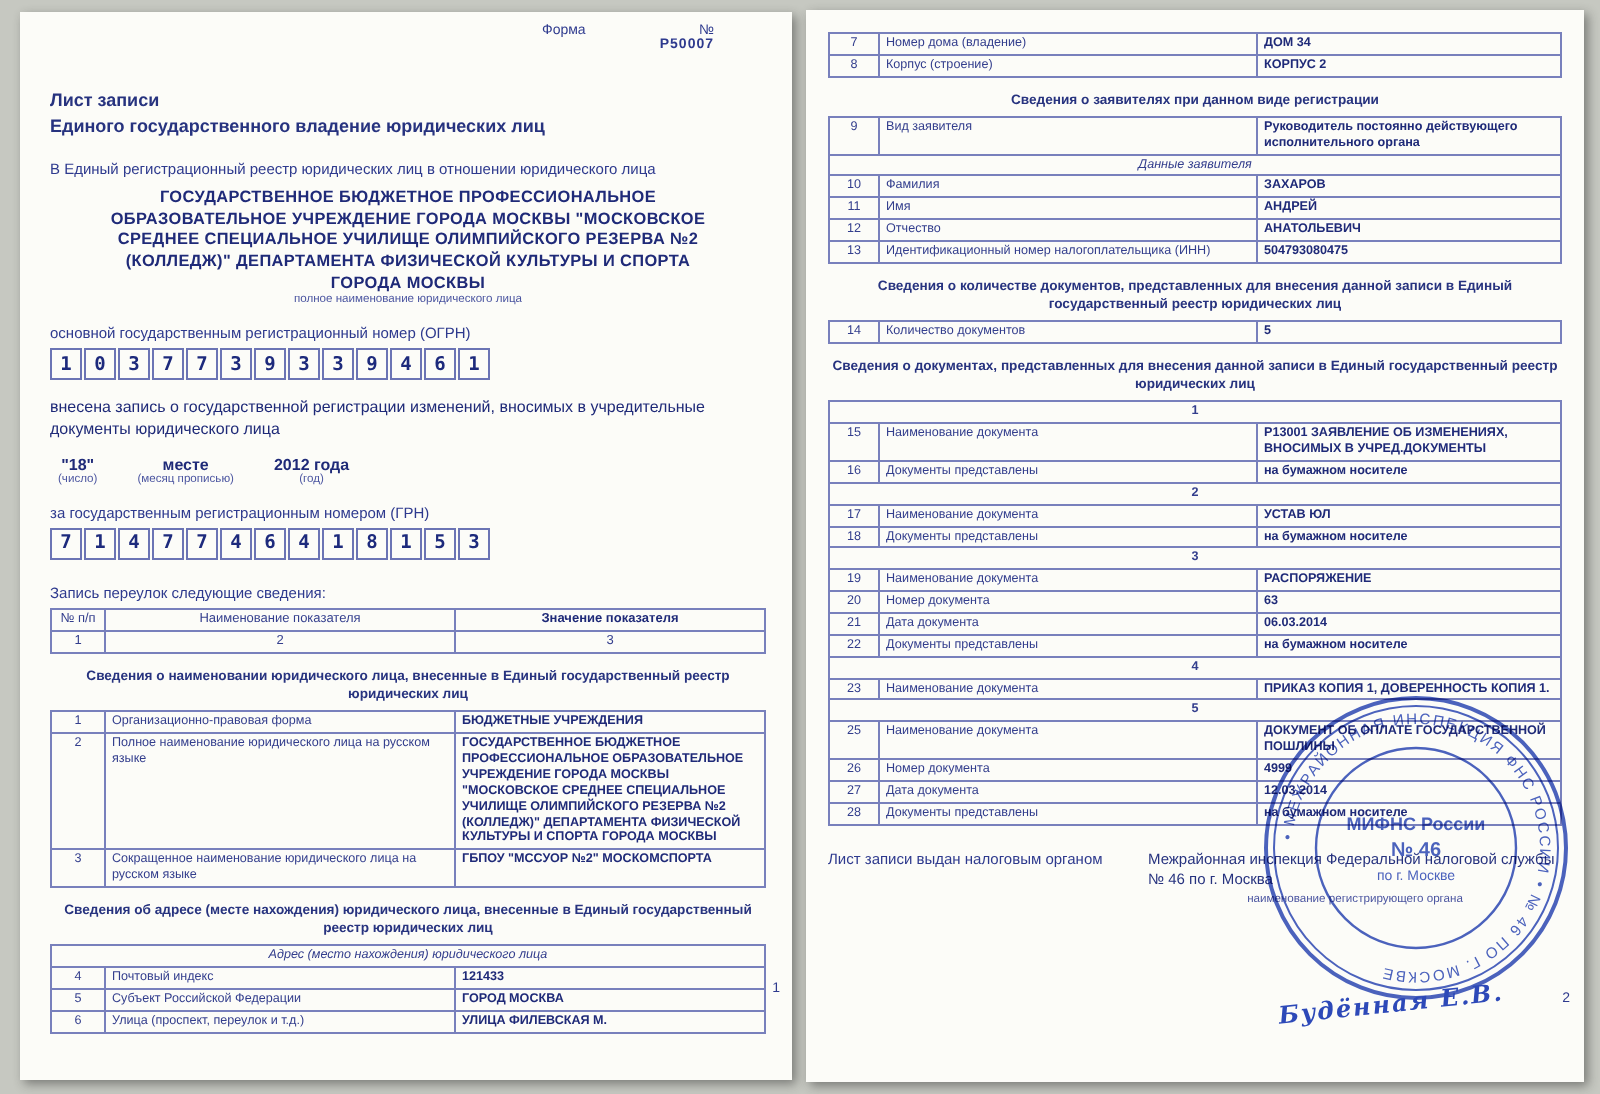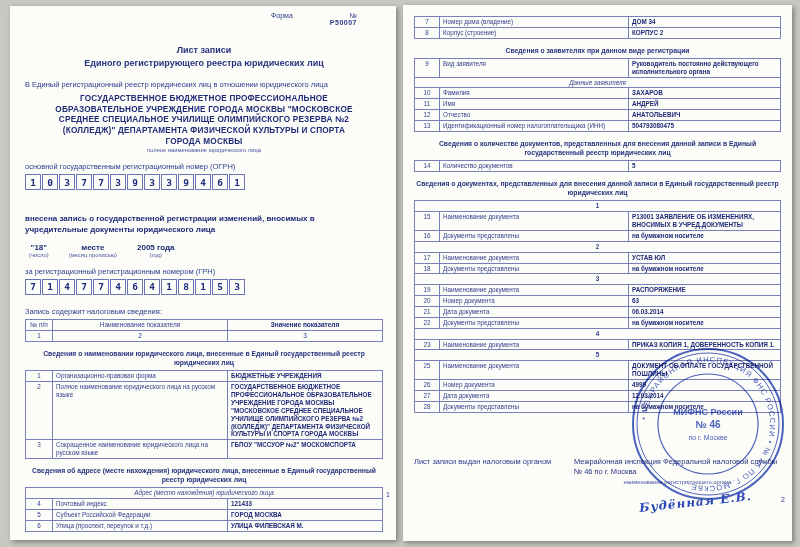--- a/index.html
+++ b/index.html
@@ -6,31 +6,31 @@
   body{width:800px;height:547px;background:#c6c8c1;position:relative;overflow:hidden;
        font-family:"Liberation Sans","DejaVu Sans",sans-serif;color:#2e3a8e}
   .page{position:absolute;background:#fcfcf8;box-shadow:2px 2px 5px rgba(30,30,30,.45)}
   #page1{left:10px;top:6px;width:386px;height:534px;padding:6px 13px 6px 15px;box-sizing:border-box}
   #page2{left:403px;top:5px;width:389px;height:536px;padding:8px 11px;box-sizing:border-box}
 
   .form-block{width:86px;margin-left:auto;margin-right:26px;font-size:7px}
   .form-row1{display:flex;justify-content:space-between}
   .form-row2{text-align:right;font-weight:bold;letter-spacing:.5px}
 
-  .doc-title{text-align:center;font-weight:bold;font-size:9px;margin-top:18px;color:#27337f;line-height:1.4}
+  .doc-title{text-align:left;font-weight:bold;font-size:9px;margin-top:18px;color:#27337f;line-height:1.4}
   .intro{font-size:7.5px;margin:11px 0 0 0;line-height:1.3;width:95%}
   .org-name{margin:4px auto 0;text-align:center;font-weight:bold;font-size:8.2px;line-height:1.3;
             color:#1f2a78;width:86%;letter-spacing:.2px}
   .caption{font-size:5.8px;color:#4b55a0}
   .center{text-align:center}
   .field-label{font-size:7.5px;margin-top:9px}
   .digit-row{margin-top:3px;display:flex;gap:1px}
   .digit{width:14px;height:14px;border:1px solid #6b74b4;display:flex;align-items:center;justify-content:center;
          font-weight:bold;font-size:9.5px;color:#1d2a7c;font-family:"DejaVu Sans Mono",monospace}
-  .record-stmt{margin-top:24px;font-weight:bold;font-size:8px;line-height:1.35;color:#1f2a78;width:92%}
+  .record-stmt{margin-top:9px;font-weight:normal;font-size:8px;line-height:1.35;color:#1f2a78;width:92%}
   .date-row{display:flex;gap:20px;margin:7px 0 0 4px}
   .date-item{text-align:center}
   .date-val{font-size:8px;font-weight:bold;color:#1f2a78}
   .contains{font-size:7.5px;margin-top:12px}
 
   .doc-table{border-collapse:collapse;width:100%;margin-top:3px}
   .doc-table td{border:1px solid #7880bc;font-size:6.3px;padding:1px 3px;vertical-align:top;line-height:1.25;color:#333e8d}
   td.c-num{width:20px;text-align:center}
   #page1 td.c-label{width:168px}
   #page2 td.c-num{width:18px}
@@ -39,21 +39,21 @@
   .head-table td{text-align:center;font-size:6.5px}
   .colnums td{text-align:center}
   .sec-heading{margin-top:7px;text-align:center;font-weight:bold;font-size:6.8px;line-height:1.35;color:#27337f}
   .sub-head{text-align:center;font-style:italic}
   .doc-group{text-align:center;font-weight:bold}
 
   .page-no{position:absolute;font-size:7px;color:#2e3a8e}
   #page1 .page-no{right:6px;bottom:42px}
   #page2 .page-no{right:7px;bottom:38px}
 
-  .issued-row{display:flex;margin-top:44px;gap:10px}
+  .issued-row{display:flex;margin-top:12px;gap:10px}
   .issued-label{font-size:7.5px;width:150px;line-height:1.3}
   .issuing-block{flex:1}
   .issuing-org{font-size:7.5px;line-height:1.35;color:#27337f}
   .issuing-block .caption{margin-top:2px}
 
   .stamp{position:absolute;left:226px;top:340px;width:158px;height:158px;mix-blend-mode:multiply;opacity:.92;z-index:3}
   .stamp circle{fill:none;stroke:#3c55bd}
   .stamp text{fill:#3c55bd}
   .signature{position:absolute;left:236px;top:490px;font-family:"DejaVu Serif",serif;font-style:italic;font-weight:bold;
              font-size:12px;color:#2d49b8;transform:rotate(-6deg);letter-spacing:1px;z-index:4}
@@ -66,21 +66,21 @@
   <div class="form-block">
     <div class="form-row1">
       <span>Форма</span>
       <span>№</span>
     </div>
     <div class="form-row2">Р50007</div>
   </div>
 
   <div class="doc-title">
     <div>Лист записи</div>
-    <div>Единого регистрирующего реестра юридических лиц</div>
+    <div>Единого государственного владение юридических лиц</div>
   </div>
 
   <p class="intro">В Единый регистрационный реестр юридических лиц в отношении юридического лица</p>
 
   <div class="org-name">ГОСУДАРСТВЕННОЕ БЮДЖЕТНОЕ ПРОФЕССИОНАЛЬНОЕ ОБРАЗОВАТЕЛЬНОЕ УЧРЕЖДЕНИЕ ГОРОДА МОСКВЫ "МОСКОВСКОЕ СРЕДНЕЕ СПЕЦИАЛЬНОЕ УЧИЛИЩЕ ОЛИМПИЙСКОГО РЕЗЕРВА №2 (КОЛЛЕДЖ)" ДЕПАРТАМЕНТА ФИЗИЧЕСКОЙ КУЛЬТУРЫ И СПОРТА ГОРОДА МОСКВЫ</div>
   <div class="caption center">полное наименование юридического лица</div>
 
   <div class="field-label">основной государственным регистрационный номер (ОГРН)</div>
   <div class="digit-row">
     <span class="digit">1</span>
@@ -103,43 +103,43 @@
   <div class="date-row">
     <div class="date-item">
       <div class="date-val">"18"</div>
       <div class="caption">(число)</div>
     </div>
     <div class="date-item">
       <div class="date-val">месте</div>
       <div class="caption">(месяц прописью)</div>
     </div>
     <div class="date-item">
-      <div class="date-val">2005 года</div>
+      <div class="date-val">2012 года</div>
       <div class="caption">(год)</div>
     </div>
   </div>
 
-  <div class="field-label">за регистрационный регистрационным номером (ГРН)</div>
+  <div class="field-label">за государственным регистрационным номером (ГРН)</div>
   <div class="digit-row">
     <span class="digit">7</span>
     <span class="digit">1</span>
     <span class="digit">4</span>
     <span class="digit">7</span>
     <span class="digit">7</span>
     <span class="digit">4</span>
     <span class="digit">6</span>
     <span class="digit">4</span>
     <span class="digit">1</span>
     <span class="digit">8</span>
     <span class="digit">1</span>
     <span class="digit">5</span>
     <span class="digit">3</span>
   </div>
 
-  <div class="contains">Запись содержит налоговым сведения:</div>
+  <div class="contains">Запись переулок следующие сведения:</div>
 
   <table class="doc-table head-table">
     <tbody>
         <tr>
       <td class="c-num">№ п/п</td>
       <td class="c-label">Наименование показателя</td>
       <td class="c-val">Значение показателя</td>
     </tr>
     <tr class="colnums">
       <td>1</td>

